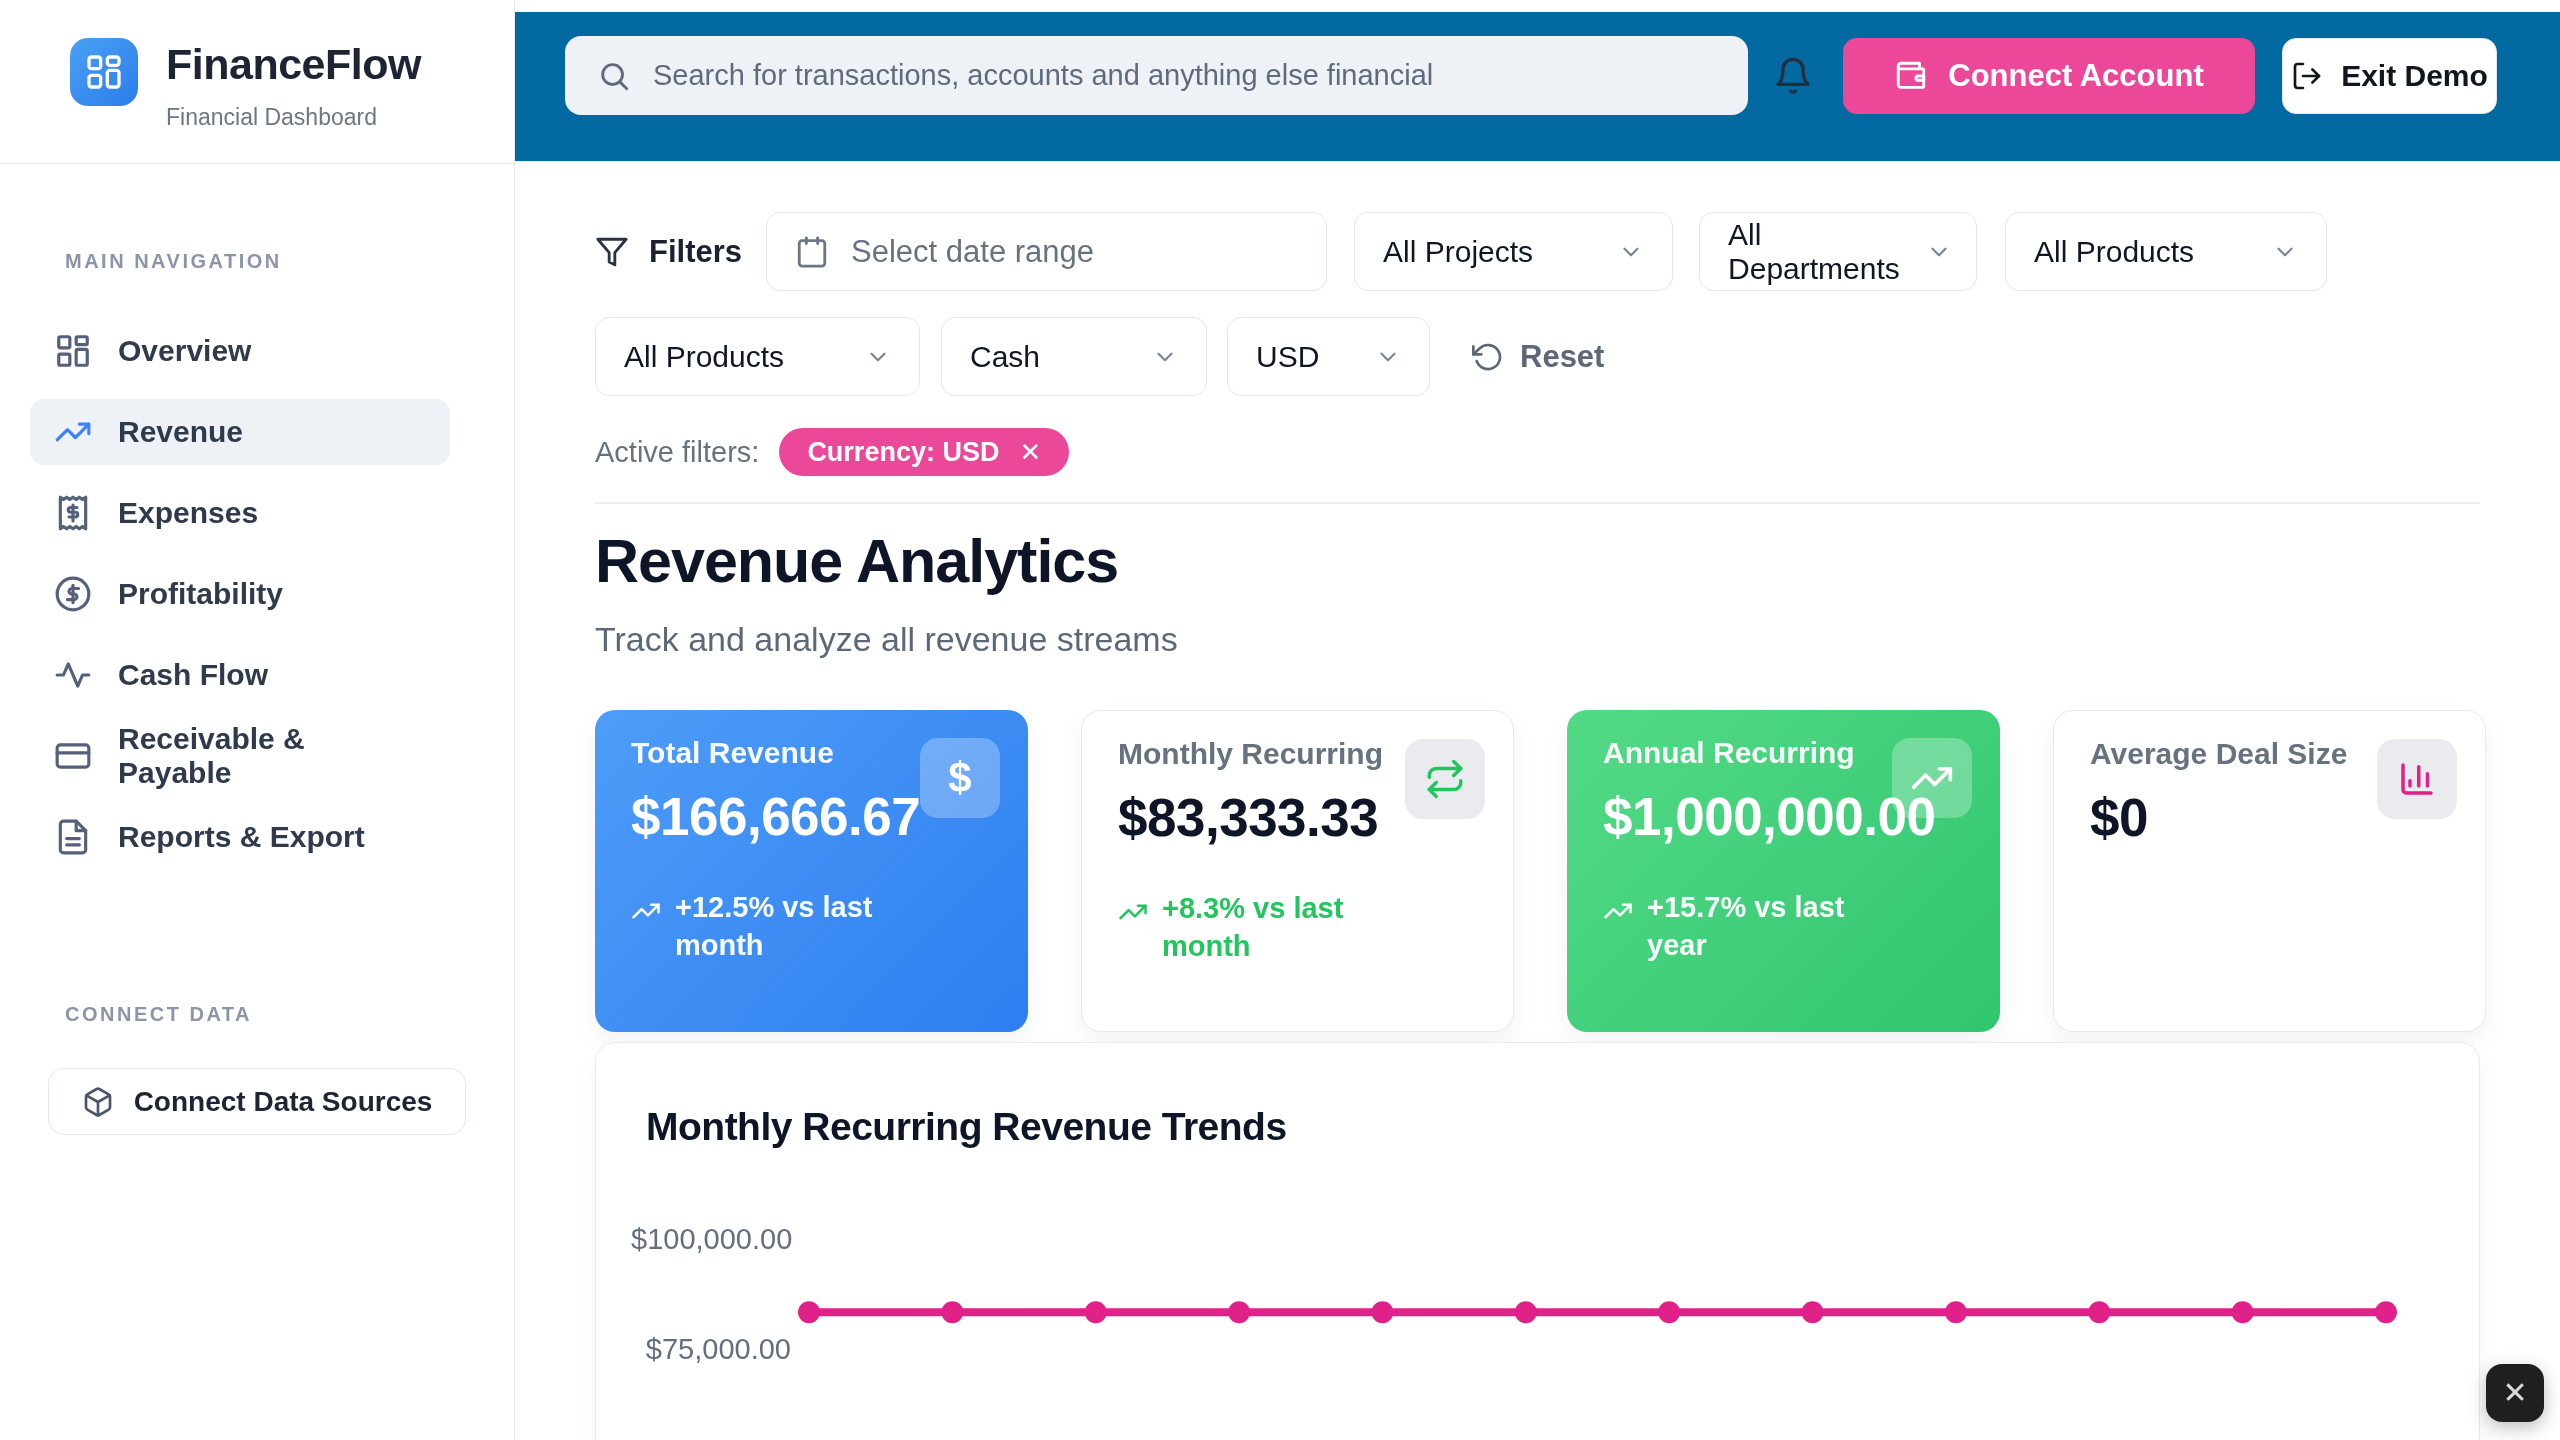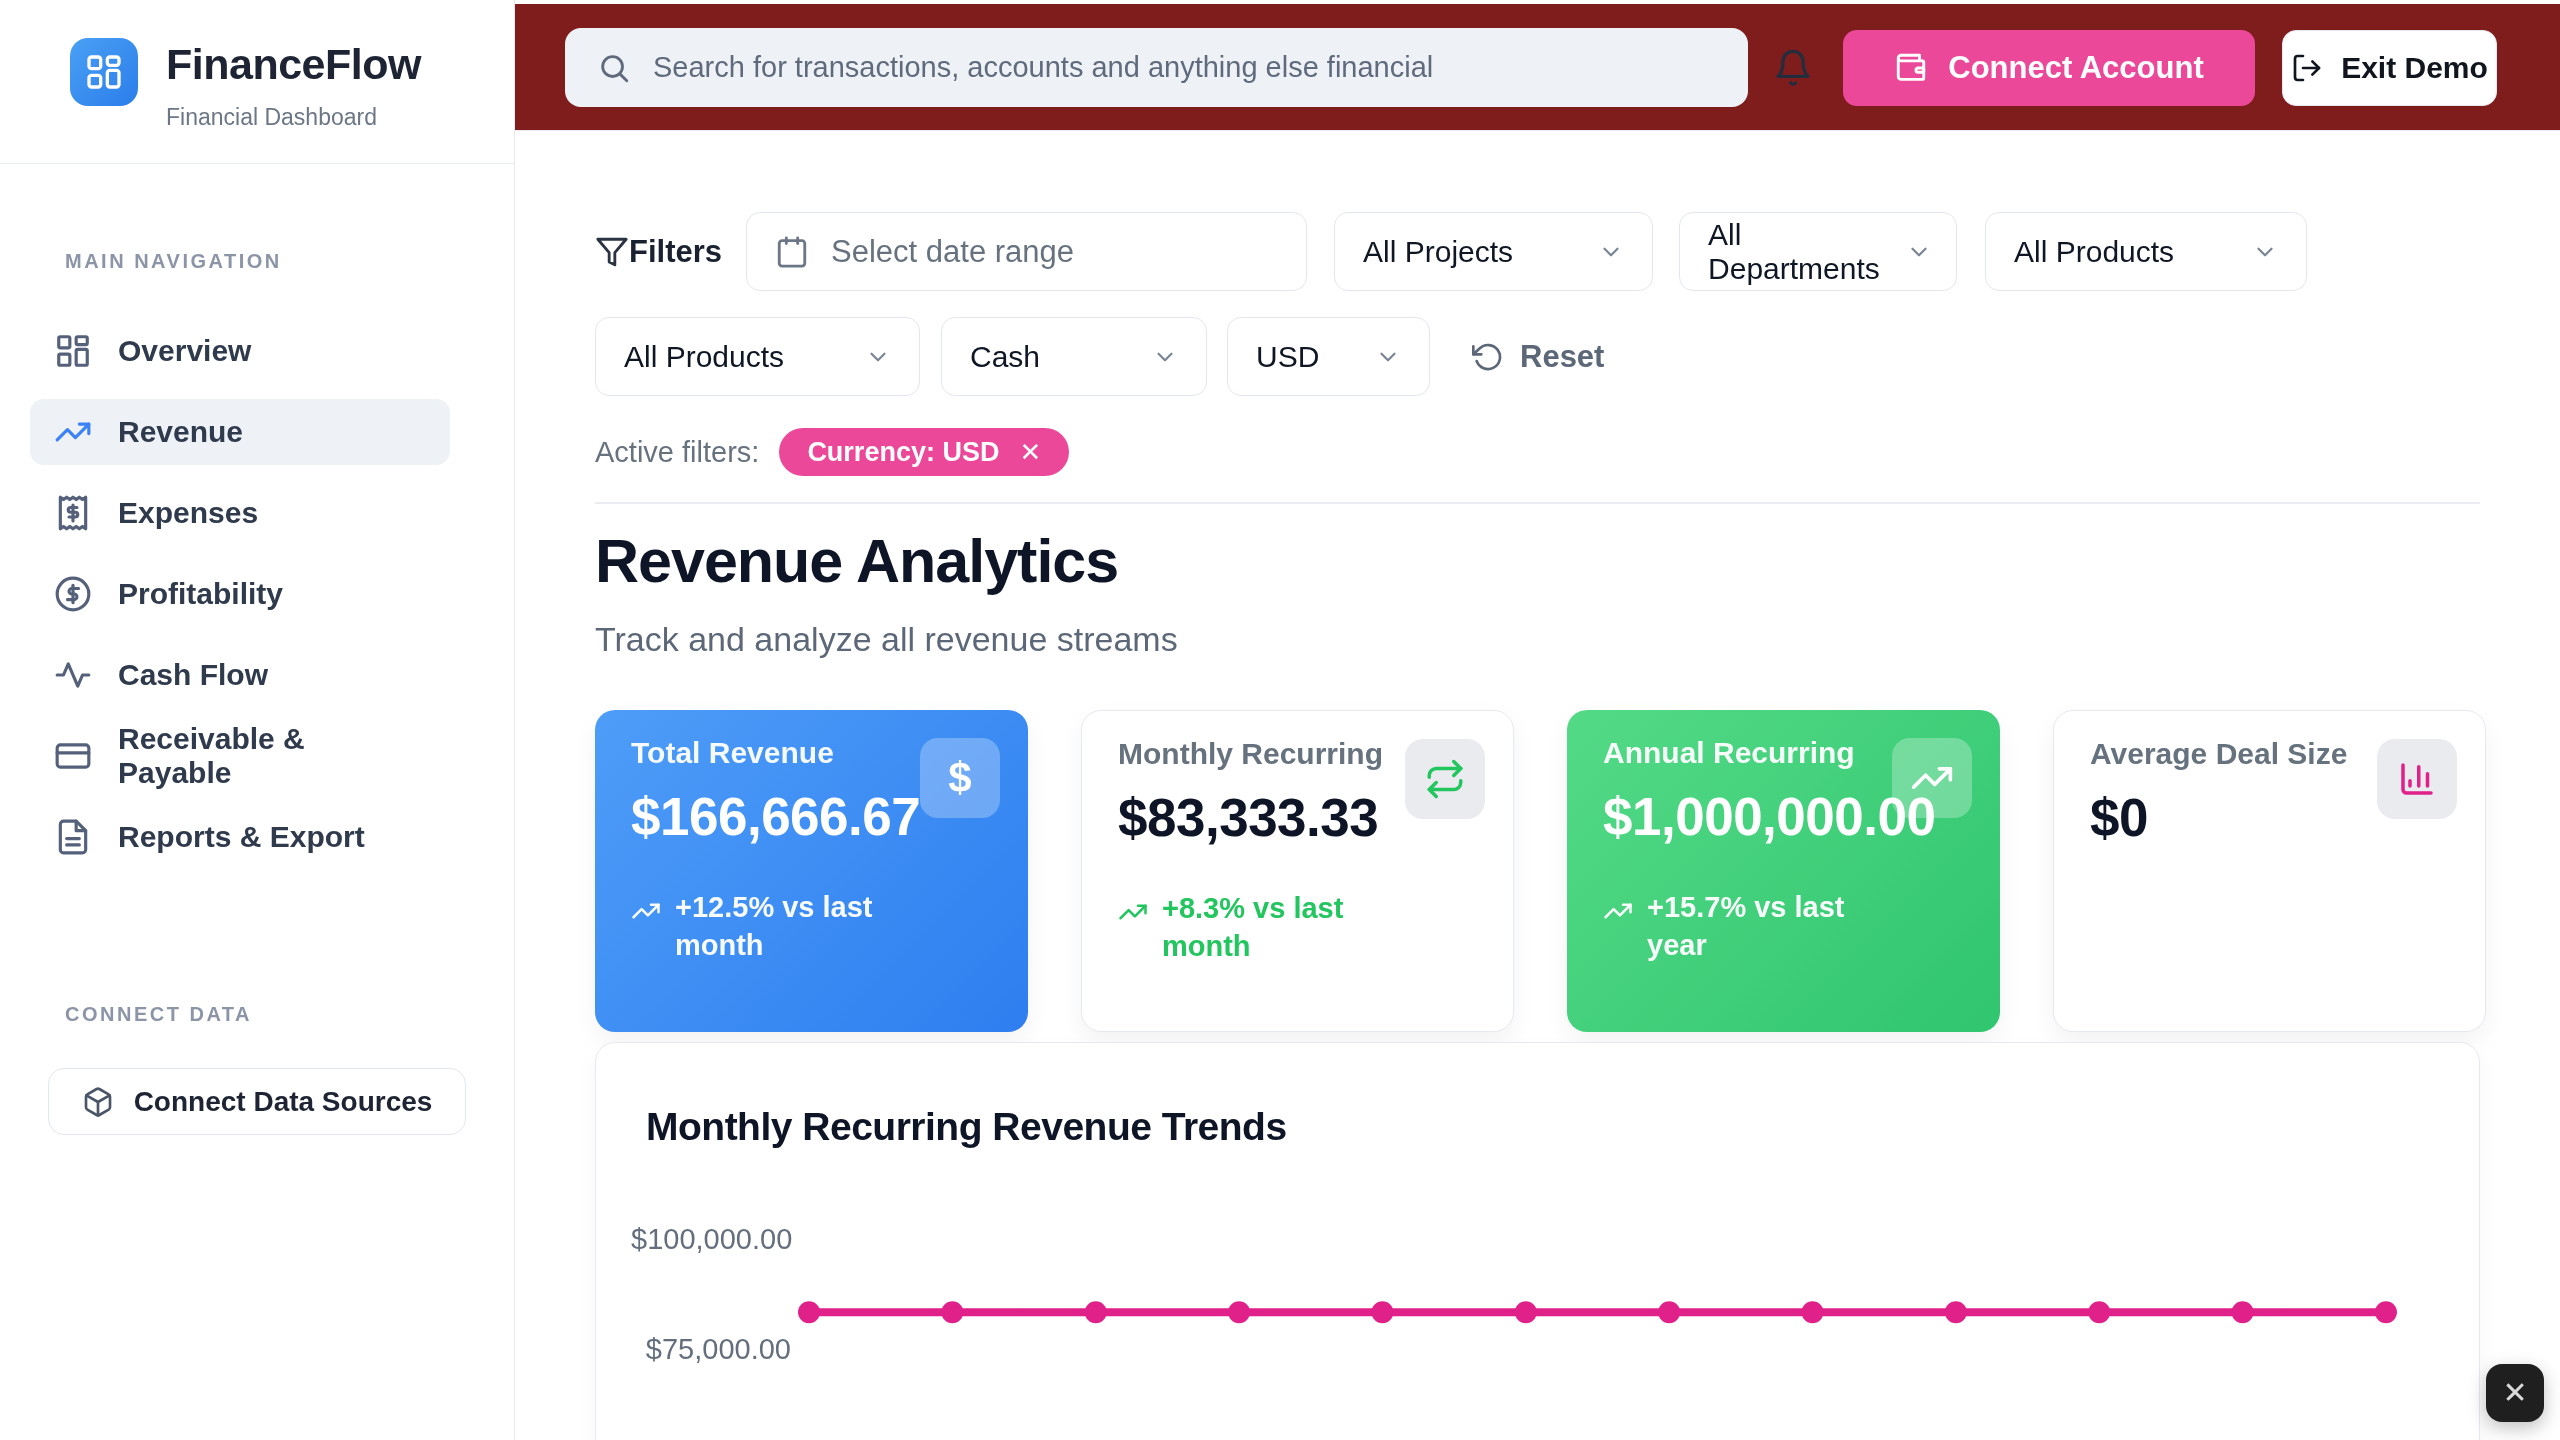--- a/index.html
+++ b/index.html
@@ -30,21 +30,21 @@
   .nav-item.active { background:#eef1f6; }
   .nav-item.active .nico { color:#3b82f6; }
 
   .connect-btn { position:absolute; top:1068px; left:48px; width:418px; height:67px;
                  border:1.5px solid #e2e7ef; border-radius:16px; background:#fff;
                  display:flex; align-items:center; justify-content:center; gap:20px;
                  font-size:28px; font-weight:600; color:#1e2433; cursor:pointer; }
   .connect-btn .nico { color:#4b5568; }
 
   
-  #header { position:absolute; left:515px; top:4px; width:2045px; height:127px; background:#7f1d1d;
+  #header { position:absolute; left:515px; top:12px; width:2045px; height:150px; background:#0369a1;
             border-bottom:1px solid #e9edf3; }
   .search-box { position:absolute; left:50px; top:24px; width:1183px; height:79px;
                 background:#eef1f5; border-radius:16px; display:flex; align-items:center;
                 gap:22px; padding:0 32px; }
   .search-box input { flex:1; border:none; outline:none; background:transparent;
                       font-size:29px; color:#3c4656; font-family:"Liberation Sans", sans-serif; }
   .search-box input::placeholder { color:#5f6b7d; opacity:1; }
   .search-ic { color:#5f6b7d; }
   .bell-btn { position:absolute; left:1252px; top:38px; width:52px; height:52px; color:#242d3d;
               display:flex; align-items:center; justify-content:center; cursor:pointer; background:none; border:none; }
@@ -54,21 +54,21 @@
               font-family:"Liberation Sans", sans-serif; }
   .btn-ghost { position:absolute; left:1767px; top:26px; width:215px; height:76px;
                background:#fff; border:1.5px solid #e2e7ef; border-radius:14px; color:#11151d;
                display:flex; align-items:center; justify-content:center; gap:18px;
                font-size:30px; font-weight:700; cursor:pointer; font-family:"Liberation Sans", sans-serif; }
 
   
   #main { position:absolute; left:515px; top:128px; width:2045px; height:1312px; overflow:hidden; }
 
   .frow { position:absolute; left:80px; display:flex; align-items:center; }
-  .filters-label { display:flex; align-items:center; font-size:31px; font-weight:600;
+  .filters-label { display:flex; align-items:center; gap:20px; font-size:31px; font-weight:600;
                    color:#1a2130; margin-right:24px;text-align:center; }
   .filters-label .nico { color:#2a3342; }
   .field { height:79px; border:1.5px solid #e2e7ef; border-radius:14px; background:#fff;
            display:flex; align-items:center; padding:0 28px; cursor:pointer; }
   .field .cal { color:#6b7686; margin-right:22px; }
   .field .ph { color:#67727f; font-size:31px; }
   .dd { justify-content:space-between; font-size:30px; font-weight:500; color:#0f1624; }
   .dd .chev { color:#7a8495; margin-left:26px; }
   .reset { display:flex; align-items:center; gap:16px; color:#5c6878; font-size:31px; font-weight:600;
            margin-left:42px; cursor:pointer; background:none; border:none; font-family:"Liberation Sans", sans-serif; }

